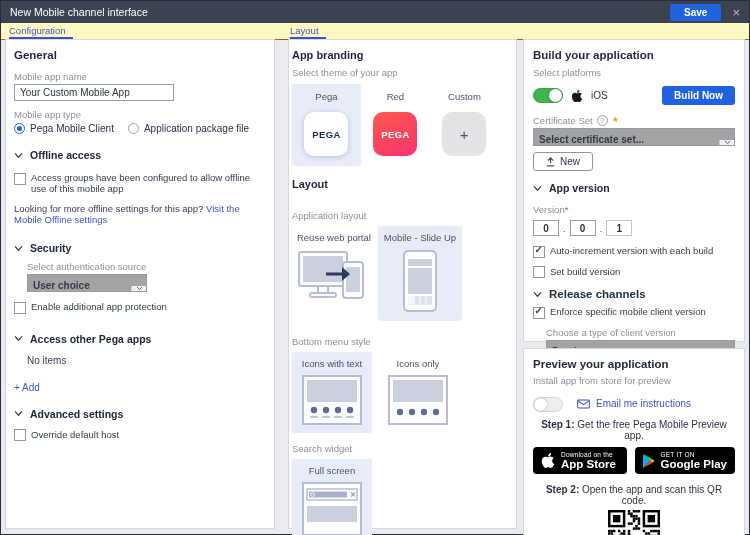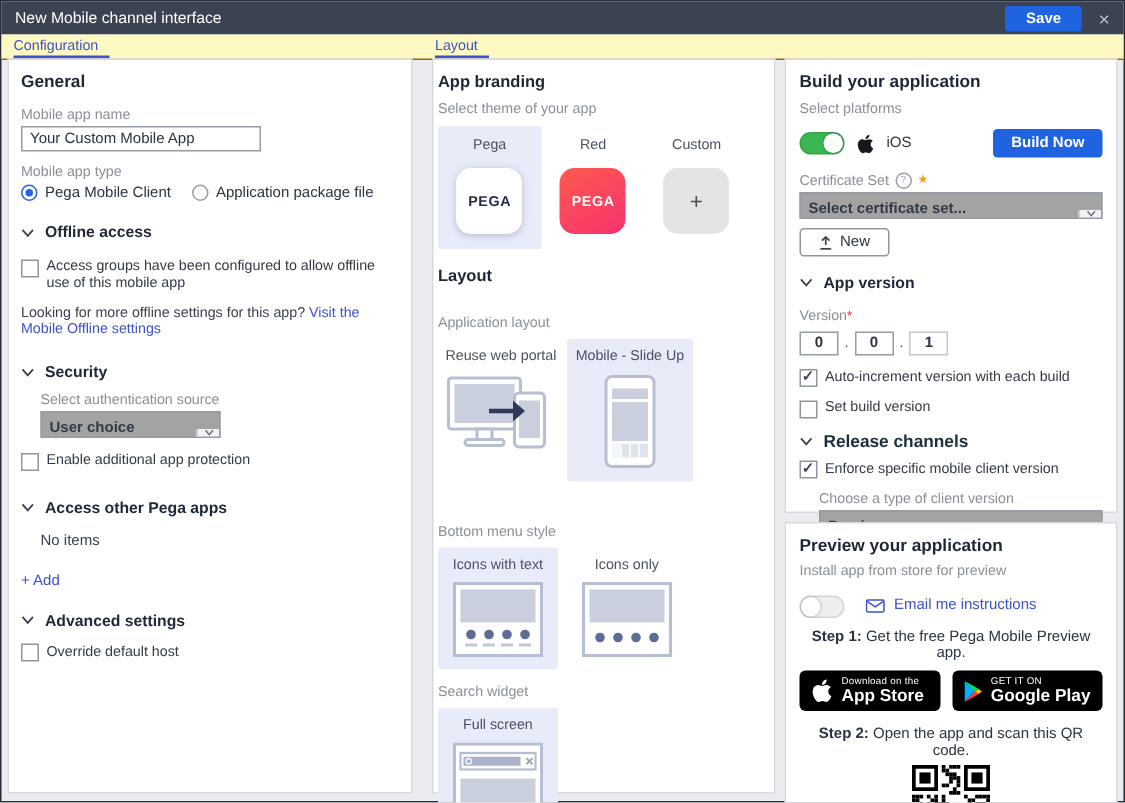--- a/index.html
+++ b/index.html
@@ -235,21 +235,21 @@
             <rect x="7" y="19" width="24" height="26" fill="#c9cfdd"></rect>
             <rect x="7" y="47" width="24" height="9" fill="#dfe3ec"></rect>
             <line x1="13" y1="47" x2="13" y2="56" stroke="#fff" stroke-width="1"></line>
             <line x1="19" y1="47" x2="19" y2="56" stroke="#fff" stroke-width="1"></line>
             <line x1="25" y1="47" x2="25" y2="56" stroke="#fff" stroke-width="1"></line>
             <rect x="7" y="47" width="6" height="9" fill="#f4f6fa"></rect>
           </svg>
         </div>
       </div>
 
-      <div class="lbl" style="margin-top:28px">Bottom menu style</div>
+      <div class="lbl" style="margin-top:15px">Bottom menu style</div>
 
       <div class="opt-row">
         <div class="opt-card sel" style="width:72px">
           <div class="olbl">Icons with text</div>
           <svg width="60" height="50" viewBox="0 0 60 50" style="margin:0 auto">
             <rect x="1" y="1" width="58" height="48" fill="#fff" stroke="#b6bed4" stroke-width="2"></rect>
             <rect x="5" y="5" width="50" height="22" fill="#c9cfdd"></rect>
             <circle cx="12" cy="35" r="3.2" fill="#5d6c96"></circle>
               <circle cx="24" cy="35" r="3.2" fill="#5d6c96"></circle>
               <circle cx="36" cy="35" r="3.2" fill="#5d6c96"></circle>

